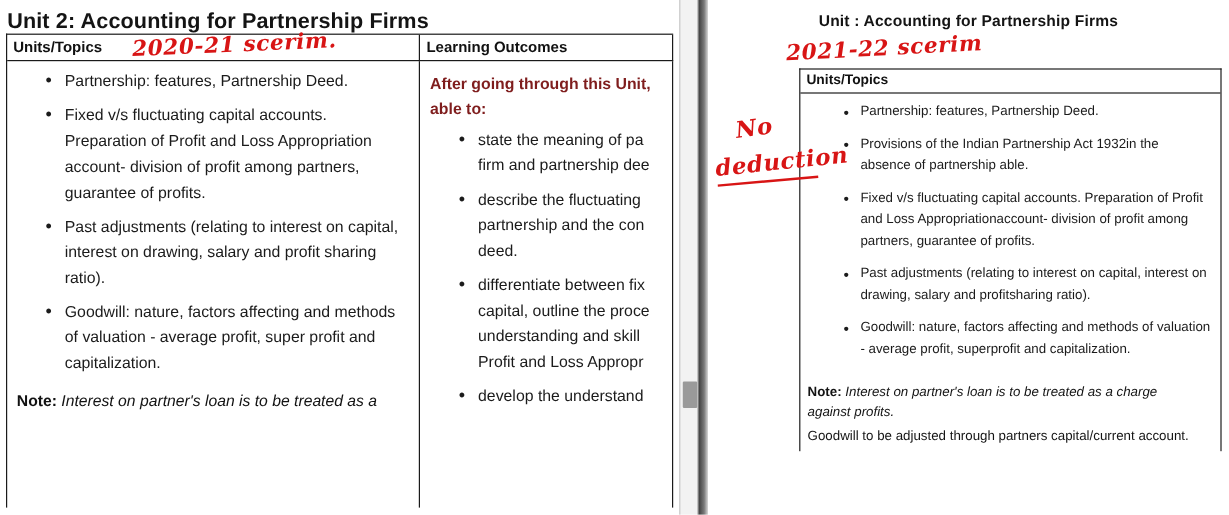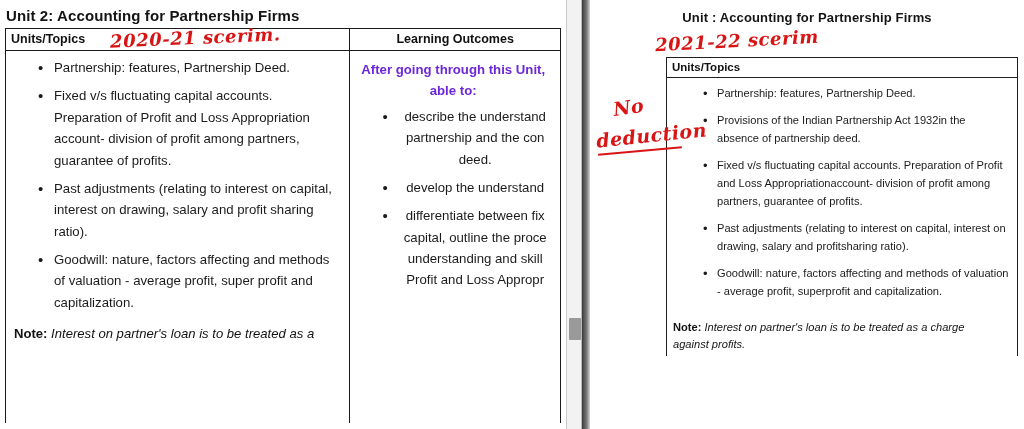--- a/index.html
+++ b/index.html
@@ -20,21 +20,21 @@
   
   .left-doc {
     position: absolute;
     left: 0; top: 0;
     width: 566px;
     height: 429px;
     background: #ffffff;
     overflow: hidden;
   }
   .left-title {
-    font-size: 15px;
+    font-size: 18px;
     font-weight: bold;
     color: #141414;
     padding: 7px 0 6px 6px;
     letter-spacing: 0.1px;
   }
   .left-table {
     position: absolute;
     left: 5px;
     top: 28px;
     width: 556px;
@@ -49,21 +49,21 @@
     padding: 3px 5px 4px 5px;
     border-right: 1.6px solid #1a1a1a;
     border-bottom: 1.6px solid #1a1a1a;
   }
   .lt-body-cell {
     padding: 6px 8px 4px 2px;
     border-right: 1.6px solid #1a1a1a;
     min-height: 372px;
   }
   .c1 { width: 345px; }
-  .c2 { width: 211px; text-align: center; }
+  .c2 { width: 211px; }
 
   ul.bullets {
     margin: 0;
     padding: 0 0 0 30px;
     list-style: none;
   }
   ul.bullets li {
     position: relative;
     font-size: 13.2px;
     line-height: 1.62;
@@ -75,21 +75,21 @@
     content: "\2022";
     position: absolute;
     left: 0; top: -1px;
     font-size: 15px;
     color: #1b1b1b;
   }
   .lead-text {
     font-size: 13.2px;
     font-weight: bold;
     line-height: 1.62;
-    color: #6d28d9;
+    color: #7f1d1d;
     padding: 2px 4px 4px 6px;
   }
   .note-left {
     font-size: 13.1px;
     line-height: 1.5;
     color: #121212;
     font-style: italic;
     padding: 4px 4px 0 6px;
   }
   .note-left b { font-style: normal; }
@@ -237,23 +237,24 @@
             <li>Partnership: features, Partnership Deed.</li>
             <li>Fixed v/s fluctuating capital accounts. Preparation of Profit and Loss Appropriation account- division of profit among partners, guarantee of profits.</li>
             <li>Past adjustments (relating to interest on capital, interest on drawing, salary and profit sharing ratio).</li>
             <li>Goodwill: nature, factors affecting and methods of valuation - average profit, super profit and capitalization.</li>
           </ul>
           <div class="note-left"><b>Note:</b><span> Interest on partner's loan is to be treated as a</span></div>
         </div>
         <div class="lt-body-cell c2">
           <div class="lead-text">After going through this Unit, able to:</div>
           <ul class="bullets">
-            <li>describe the understand partnership and the con deed.</li>
+            <li>state the meaning of pa firm and partnership dee</li>
+            <li>describe the fluctuating partnership and the con deed.</li>
+            <li>differentiate between fix capital, outline the proce understanding and skill Profit and Loss Appropr</li>
             <li>develop the understand</li>
-            <li>differentiate between fix capital, outline the proce understanding and skill Profit and Loss Appropr</li>
           </ul>
         </div>
       </div>
     </div>
 
     <div class="ink ink-1">2020-21 scerim.</div>
   </div>
 
   <div class="gutter">
     <div class="gutter-thumb"></div>
@@ -261,26 +262,27 @@
   <div class="dark-edge"></div>
 
   <div class="right-doc">
     <div class="right-title">Unit : Accounting for Partnership Firms</div>
 
     <div class="right-table">
       <div class="rt-head">Units/Topics</div>
       <div class="rt-body">
         <ul class="bullets-r">
           <li>Partnership: features, Partnership Deed.</li>
-          <li>Provisions of the Indian Partnership Act 1932in the absence of partnership deed.</li>
+          <li>Provisions of the Indian Partnership Act 1932in the absence of partnership able.</li>
           <li>Fixed v/s fluctuating capital accounts. Preparation of Profit and Loss Appropriationaccount- division of profit among partners, guarantee of profits.</li>
           <li>Past adjustments (relating to interest on capital, interest on drawing, salary and profitsharing ratio).</li>
           <li>Goodwill: nature, factors affecting and methods of valuation - average profit, superprofit and capitalization.</li>
         </ul>
         <div class="rnote italic spaced"><b>Note:</b><span> Interest on partner's loan is to be treated as a charge against profits.</span></div>
+        <div class="rnote"><span>Goodwill to be adjusted through partners capital/current account.</span></div>
       </div>
     </div>
   </div>
 
   <div class="ink ink-2">2021-22 scerim</div>
   <div class="ink ink-3a">No</div>
   <div class="ink ink-3b">deduction</div>
   <div class="ink-underline"></div>
 
 </div>

